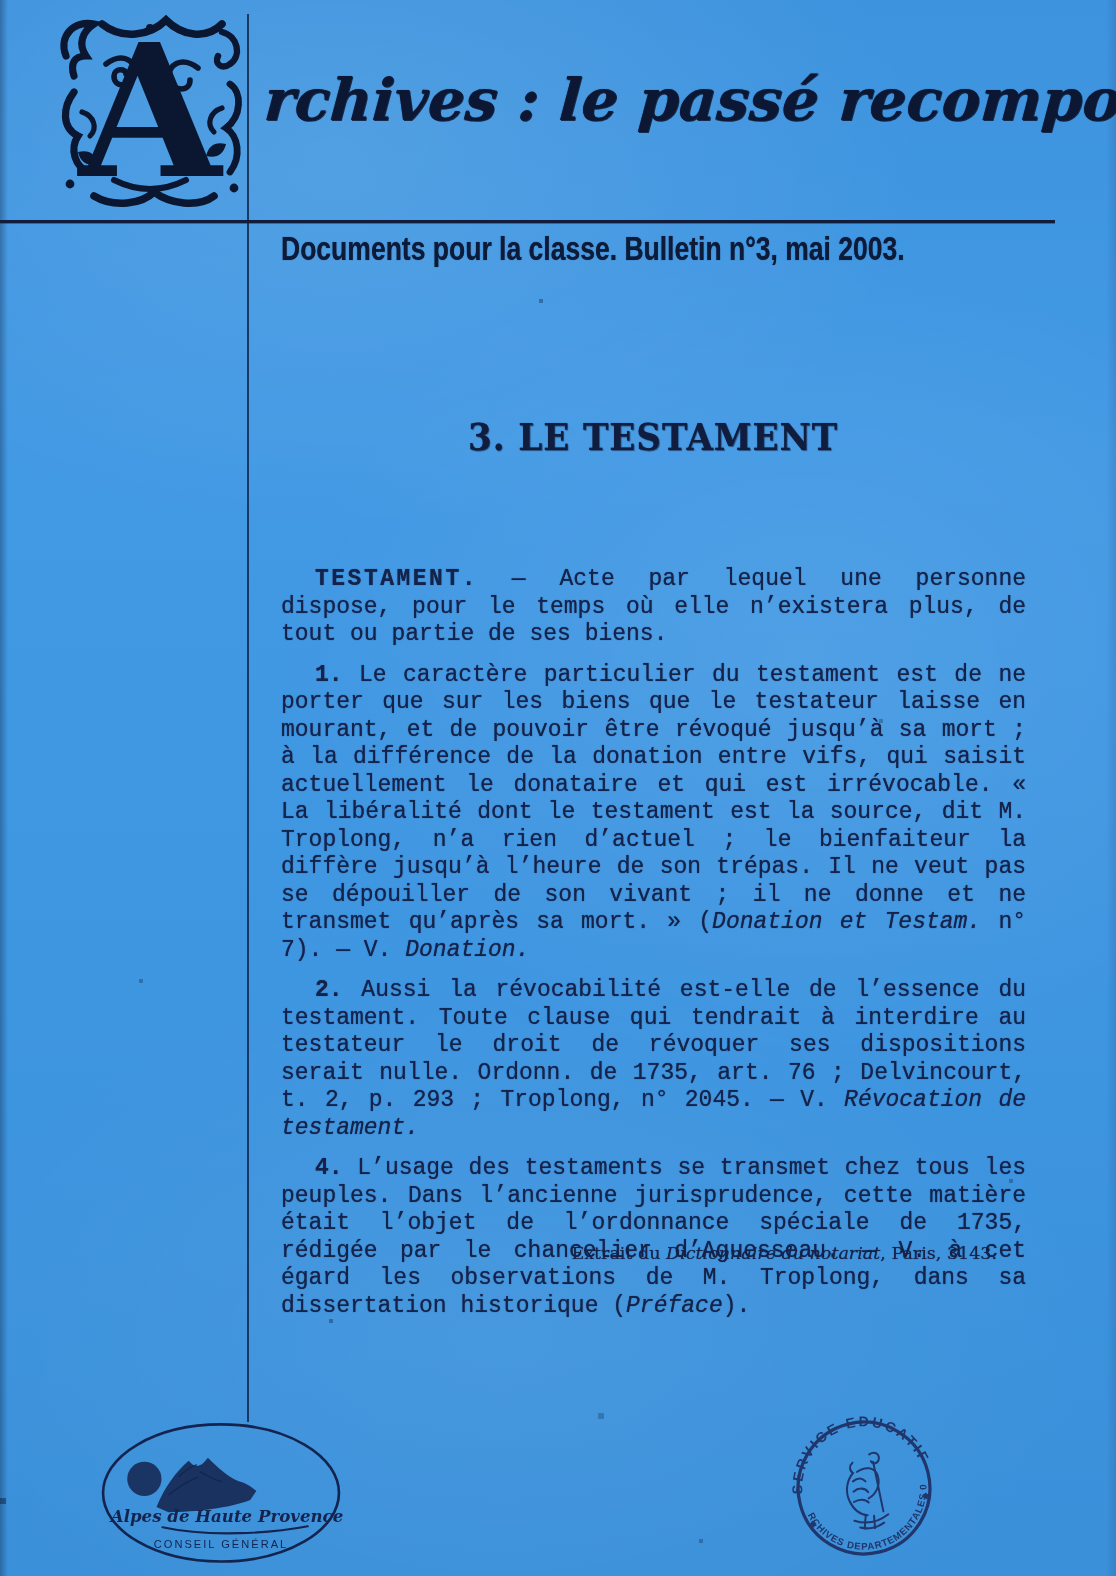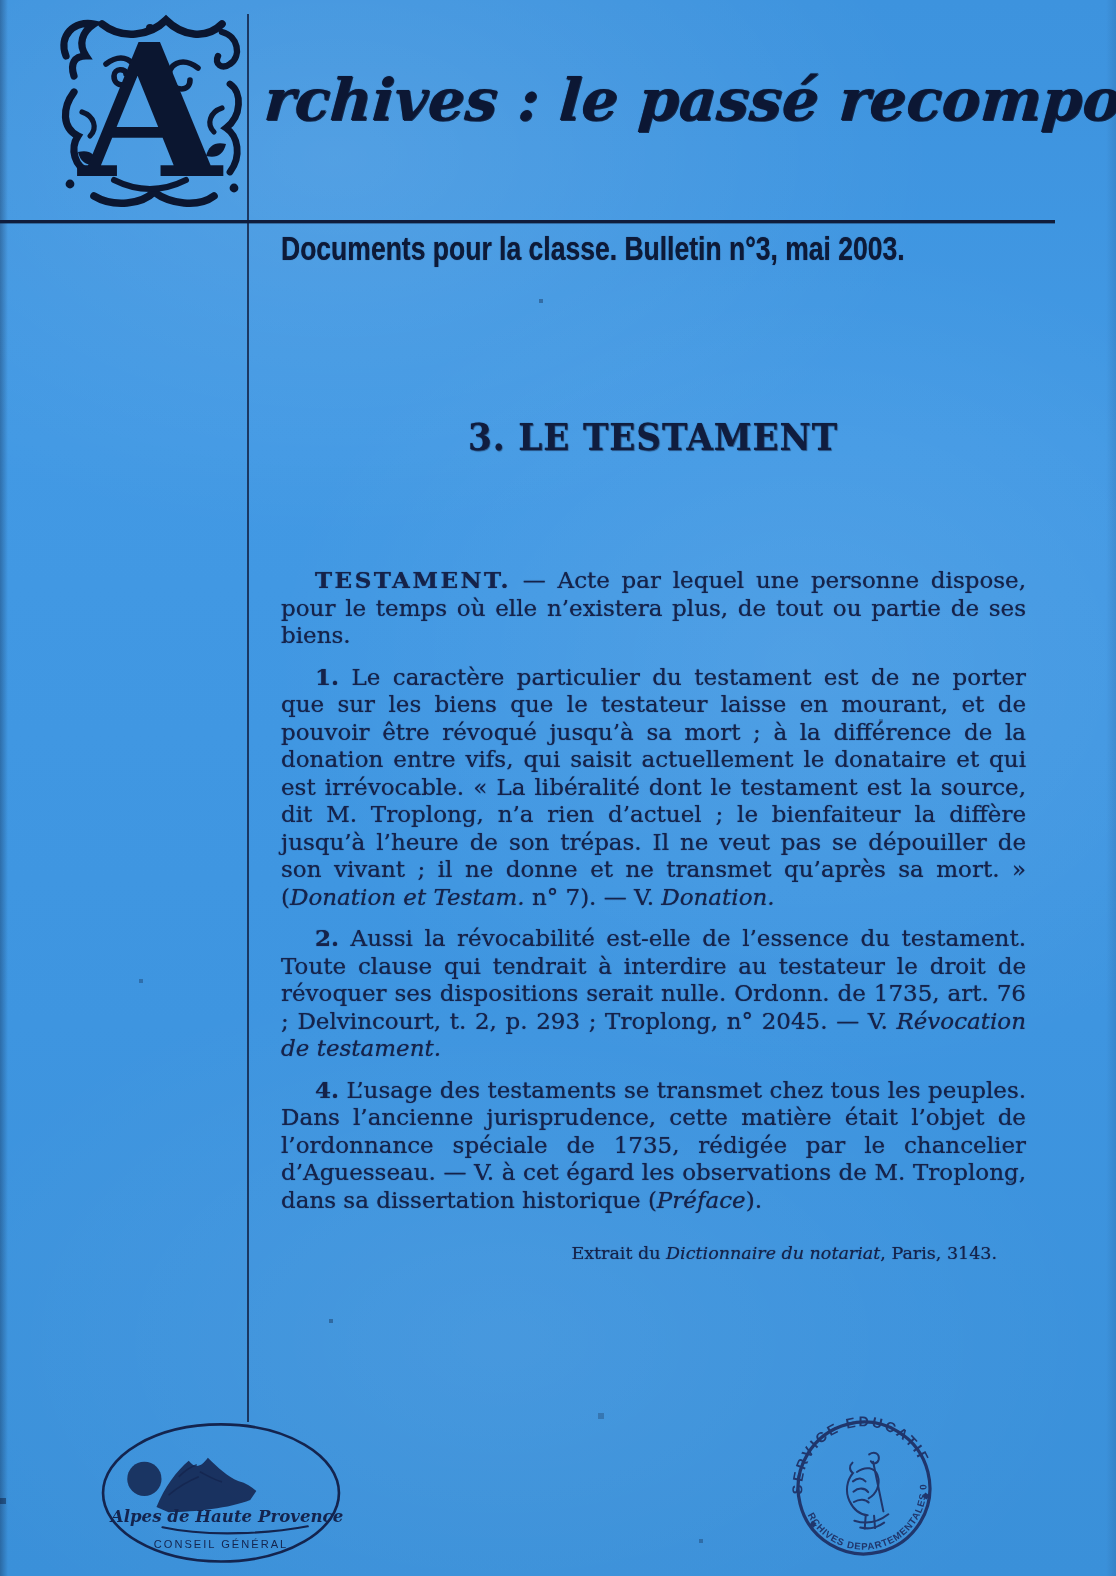--- a/index.html
+++ b/index.html
@@ -50,21 +50,21 @@
     transform:scaleX(.9); transform-origin:center top;
     text-shadow:1px 1px 1px rgba(16,29,62,.55), 0 0 1px rgba(16,29,62,.6);
     white-space:nowrap;
   }
 
   .body-text {
     position:absolute; left:281px; top:566px; width:745px;
     font-size:23px; line-height:27.5px; text-align:justify; color:#15234a;
     text-shadow:0 0 1px rgba(18,28,70,.8);
   }
-  .para { margin:0 0 13px 0; text-indent:34px; }
+  .para { margin:0 0 13px 0; text-indent:34px;font-family:Liberation Mono, monospace; }
   .seg-lead { font-weight:bold; letter-spacing:2.5px; }
   .seg-num  { font-weight:bold; }
   .seg-italic { font-style:italic; }
 
   .source-line {
     position:absolute; left:281px; top:1243px; width:716px; text-align:right;
     font-size:17.5px; color:#15234a; text-shadow:0 0 1px rgba(18,28,70,.7);
   }
 
   .council-logo-svg { position:absolute; left:98px; top:1420px; width:246px; height:148px; }

